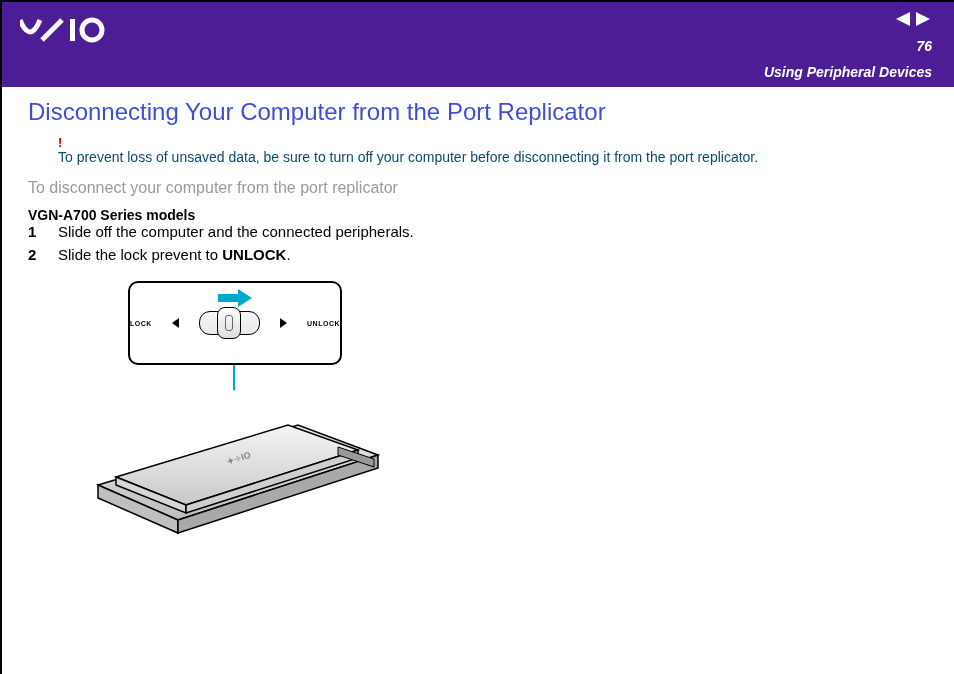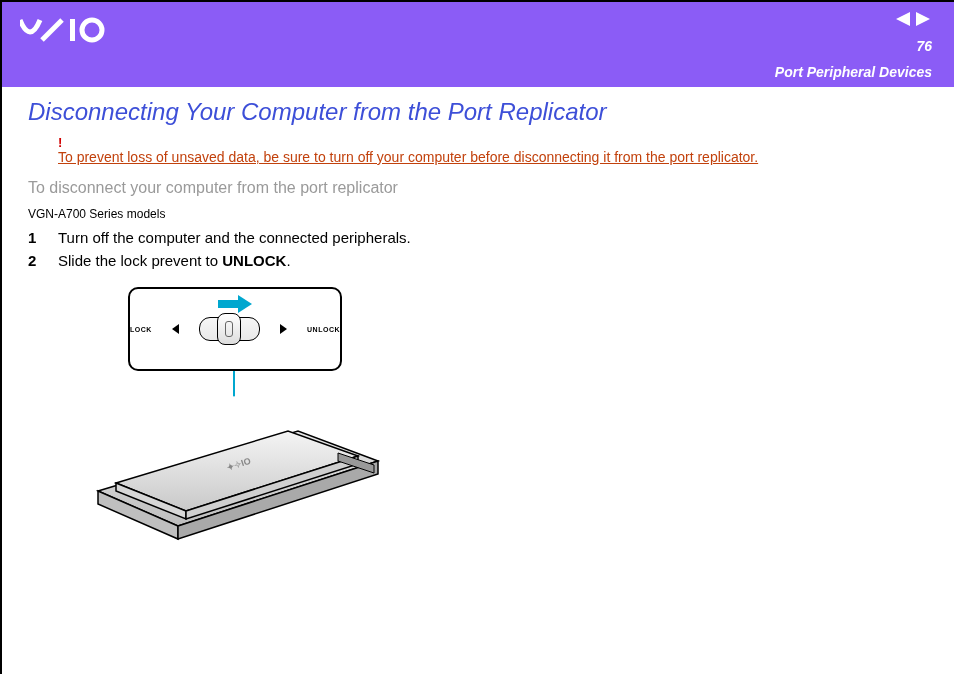--- a/index.html
+++ b/index.html
@@ -7,21 +7,21 @@
     padding: 0;
     width: 954px;
     height: 674px;
     background: #fff;
     font-family: Arial, Helvetica, sans-serif;
     overflow: hidden;
     border: 1px solid #000;
     box-sizing: border-box;
   }
   .header-black {
-    background: #8b5cf6;
+    background: #4c1d95;
     color: #fff;
     height: 86px;
     position: relative;
   }
   .logo {
     position: absolute;
     left: 18px;
     top: 14px;
     font-family: "Arial Black", Arial, sans-serif;
     letter-spacing: 2px;
@@ -59,48 +59,45 @@
     right: 0;
     bottom: 0;
     height: 1px;
     background: #fff;
   }
   .content {
     padding: 10px 26px 0 26px;
   }
   .h1 {
     color: #3d4fd8;
-    font-style: italic;
     font-size: 24px;
     font-weight: 500;
     margin: 0 0 10px 0;
   }
   .warn-row {
     margin-left: 30px;
   }
   .warn-mark {
     color: #d00000;
     font-weight: bold;
     font-size: 13px;
     line-height: 1;
   }
   .warn-text {
-    color: #c2410c;
-    font-size: 14px;
-    text-decoration: underline;
+    color: #0c4a6e;
+    font-size: 14px;
   }
   .subhead {
     color: #9a9a9a;
     font-size: 16px;
     margin: 14px 0 10px 0;
   }
   .model-head {
-    font-weight: normal;
-    font-size: 12px;
-    margin-bottom: 8px;
+    font-weight: bold;
+    font-size: 14px;
   }
   .steps {
     font-size: 15px;
   }
   .step {
     display: flex;
     gap: 18px;
     margin-bottom: 6px;
   }
   .step-num {
@@ -185,40 +182,40 @@
   </div>
   <div class="nav-arrows">
     <svg width="16" height="14">
         <polygon points="16,0 16,14 2,7" fill="#fff"></polygon>
       </svg>
     <svg width="16" height="14">
         <polygon points="0,0 0,14 14,7" fill="#fff"></polygon>
       </svg>
   </div>
   <div class="page-num">76</div>
-  <div class="section-name">Port Peripheral Devices</div>
+  <div class="section-name">Using Peripheral Devices</div>
   <div class="header-rule"></div>
 </div>
 
 <div class="content">
   <div class="h1">Disconnecting Your Computer from the Port Replicator</div>
 
   <div class="warn-row">
     <div class="warn-mark">!</div>
     <div class="warn-text">To prevent loss of unsaved data, be sure to turn off your computer before disconnecting it from the port replicator.</div>
   </div>
 
   <div class="subhead">To disconnect your computer from the port replicator</div>
 
   <div class="model-head">VGN-A700 Series models</div>
 
   <div class="steps">
     <div class="step">
       <div class="step-num">1</div>
-      <div>Turn off the computer and the connected peripherals.</div>
+      <div>Slide off the computer and the connected peripherals.</div>
     </div>
     <div class="step">
       <div class="step-num">2</div>
       <div>
         <span>Slide the lock prevent to </span><b>UNLOCK</b><span>.</span>
       </div>
     </div>
   </div>
 
   <div class="illus">

